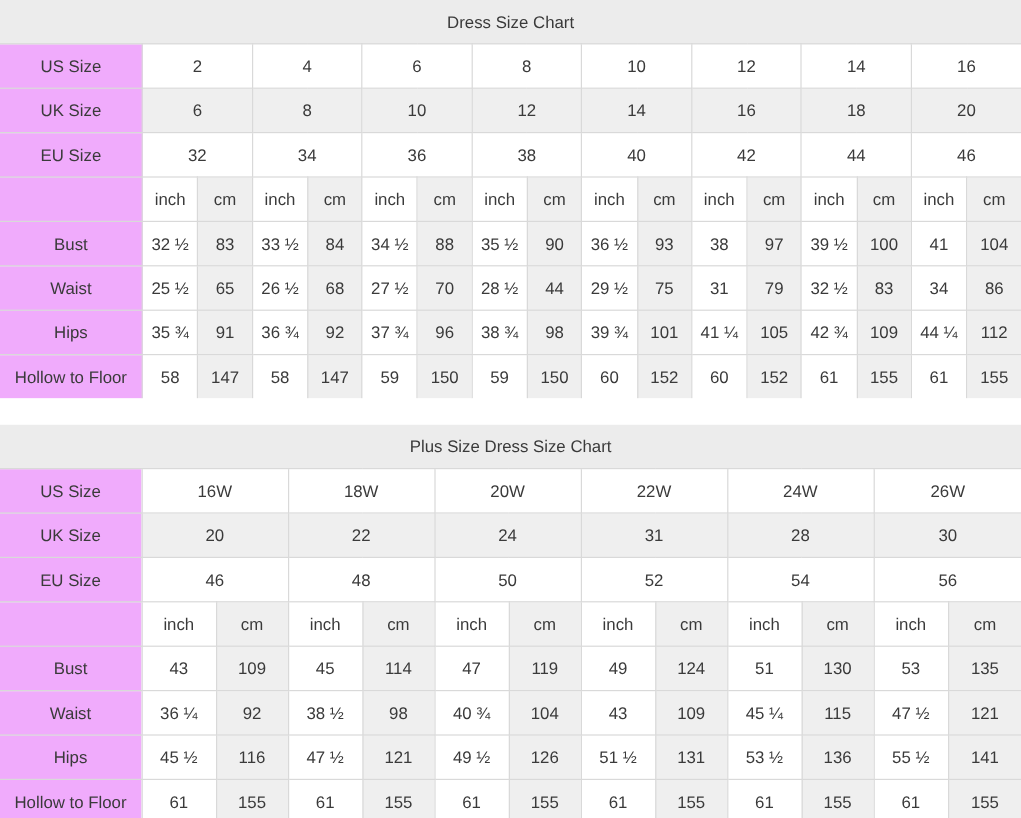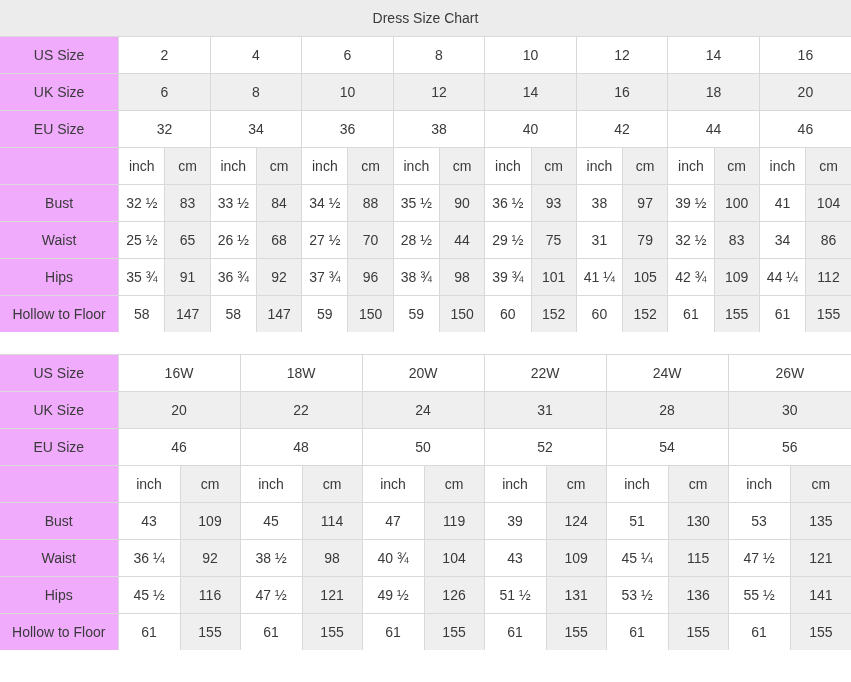--- a/index.html
+++ b/index.html
@@ -247,20 +247,23 @@
         <col style="width:60px">
       <col style="width:62px">
         <col style="width:60px">
       <col style="width:62px">
         <col style="width:60px">
       <col style="width:62px">
         <col style="width:61px">
     </colgroup>
     <tbody>
       <tr>
+        <td class="title-cell" colspan="13">Plus Size Dress Size Chart</td>
+      </tr>
+      <tr>
         <td class="label-cell">US Size</td>
         <td class="plain" colspan="2">16W</td>
         <td class="plain" colspan="2">18W</td>
         <td class="plain" colspan="2">20W</td>
         <td class="plain" colspan="2">22W</td>
         <td class="plain" colspan="2">24W</td>
         <td class="plain edge-right" colspan="2">26W</td>
       </tr>
       <tr>
         <td class="label-cell">UK Size</td>
@@ -297,21 +300,21 @@
       </tr>
 
       <tr>
         <td class="label-cell">Bust</td>
         <td class="plain">43</td>
         <td class="shade">109</td>
         <td class="plain">45</td>
         <td class="shade">114</td>
         <td class="plain">47</td>
         <td class="shade">119</td>
-        <td class="plain">39</td>
+        <td class="plain">49</td>
         <td class="shade">124</td>
         <td class="plain">51</td>
         <td class="shade">130</td>
         <td class="plain">53</td>
         <td class="shade edge-right">135</td>
       </tr>
 
       <tr>
         <td class="label-cell">Waist</td>
         <td class="plain">36 ¼</td>

